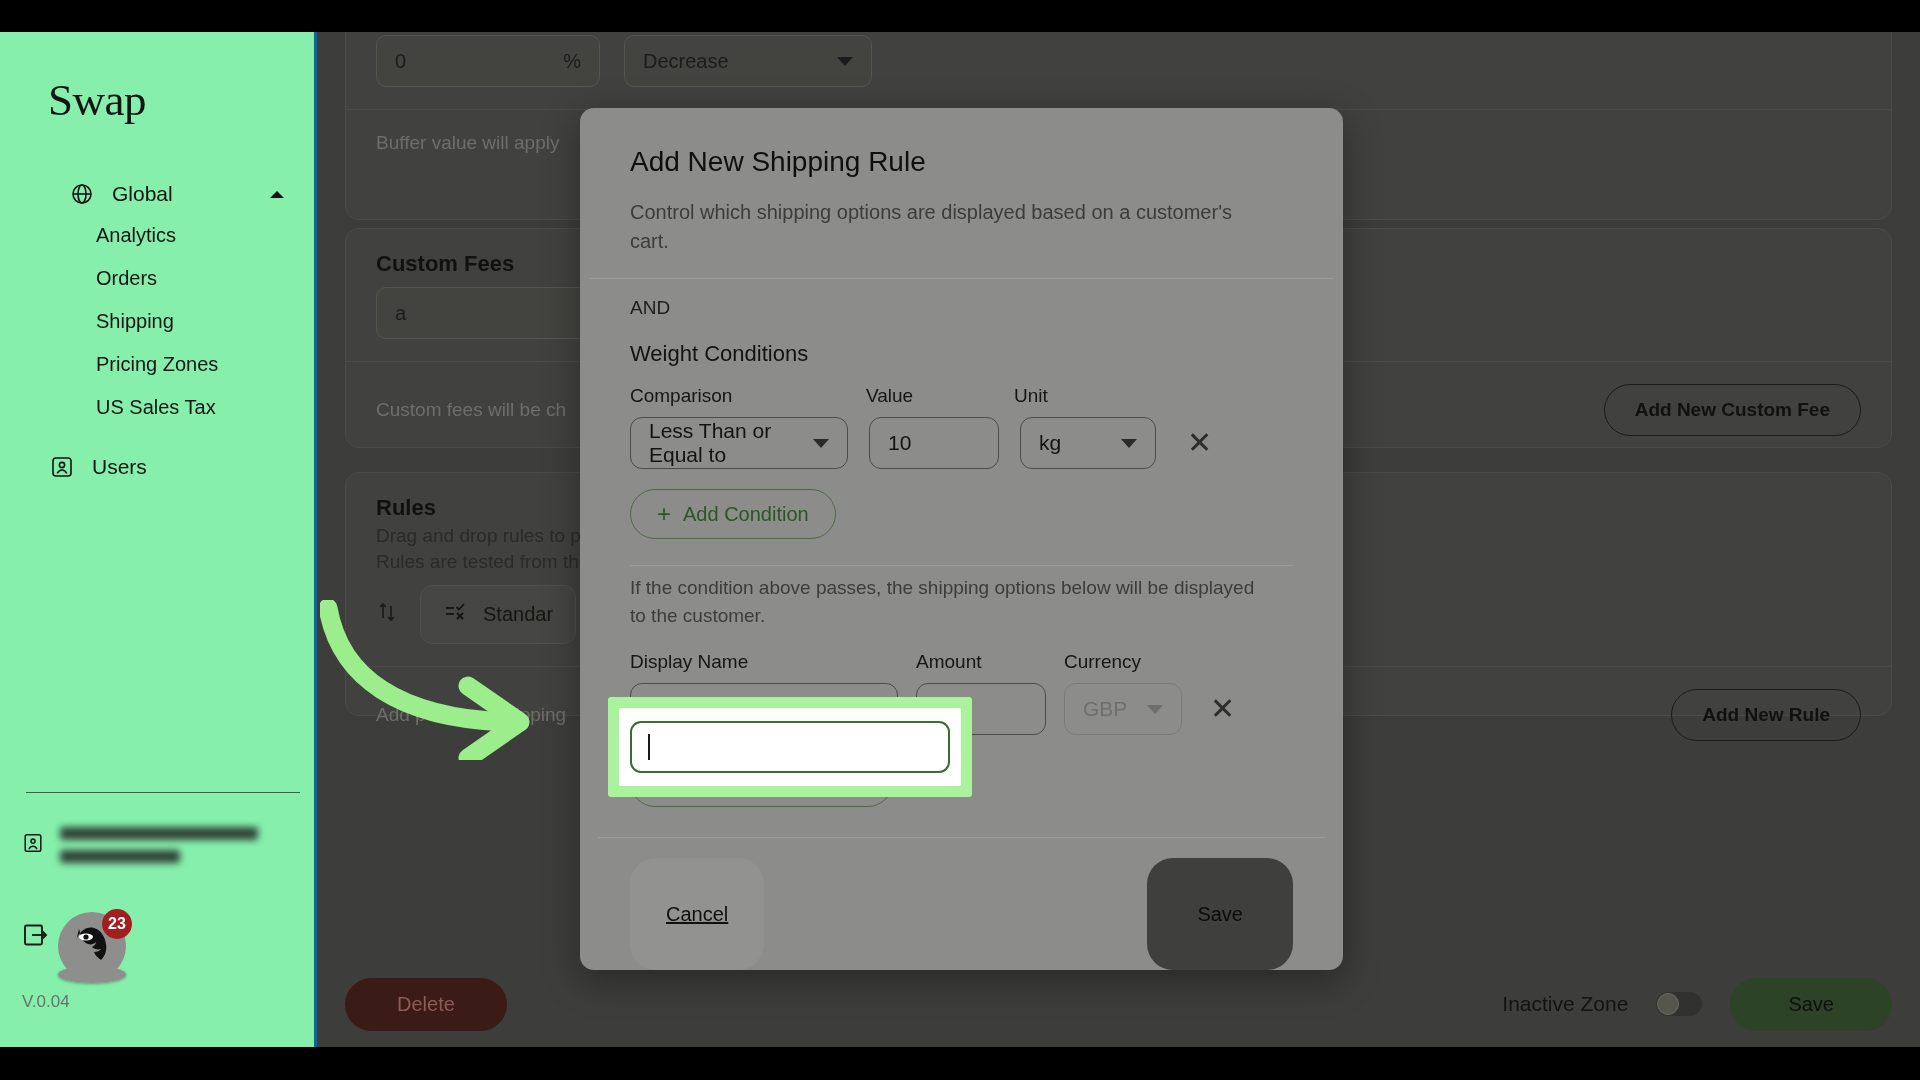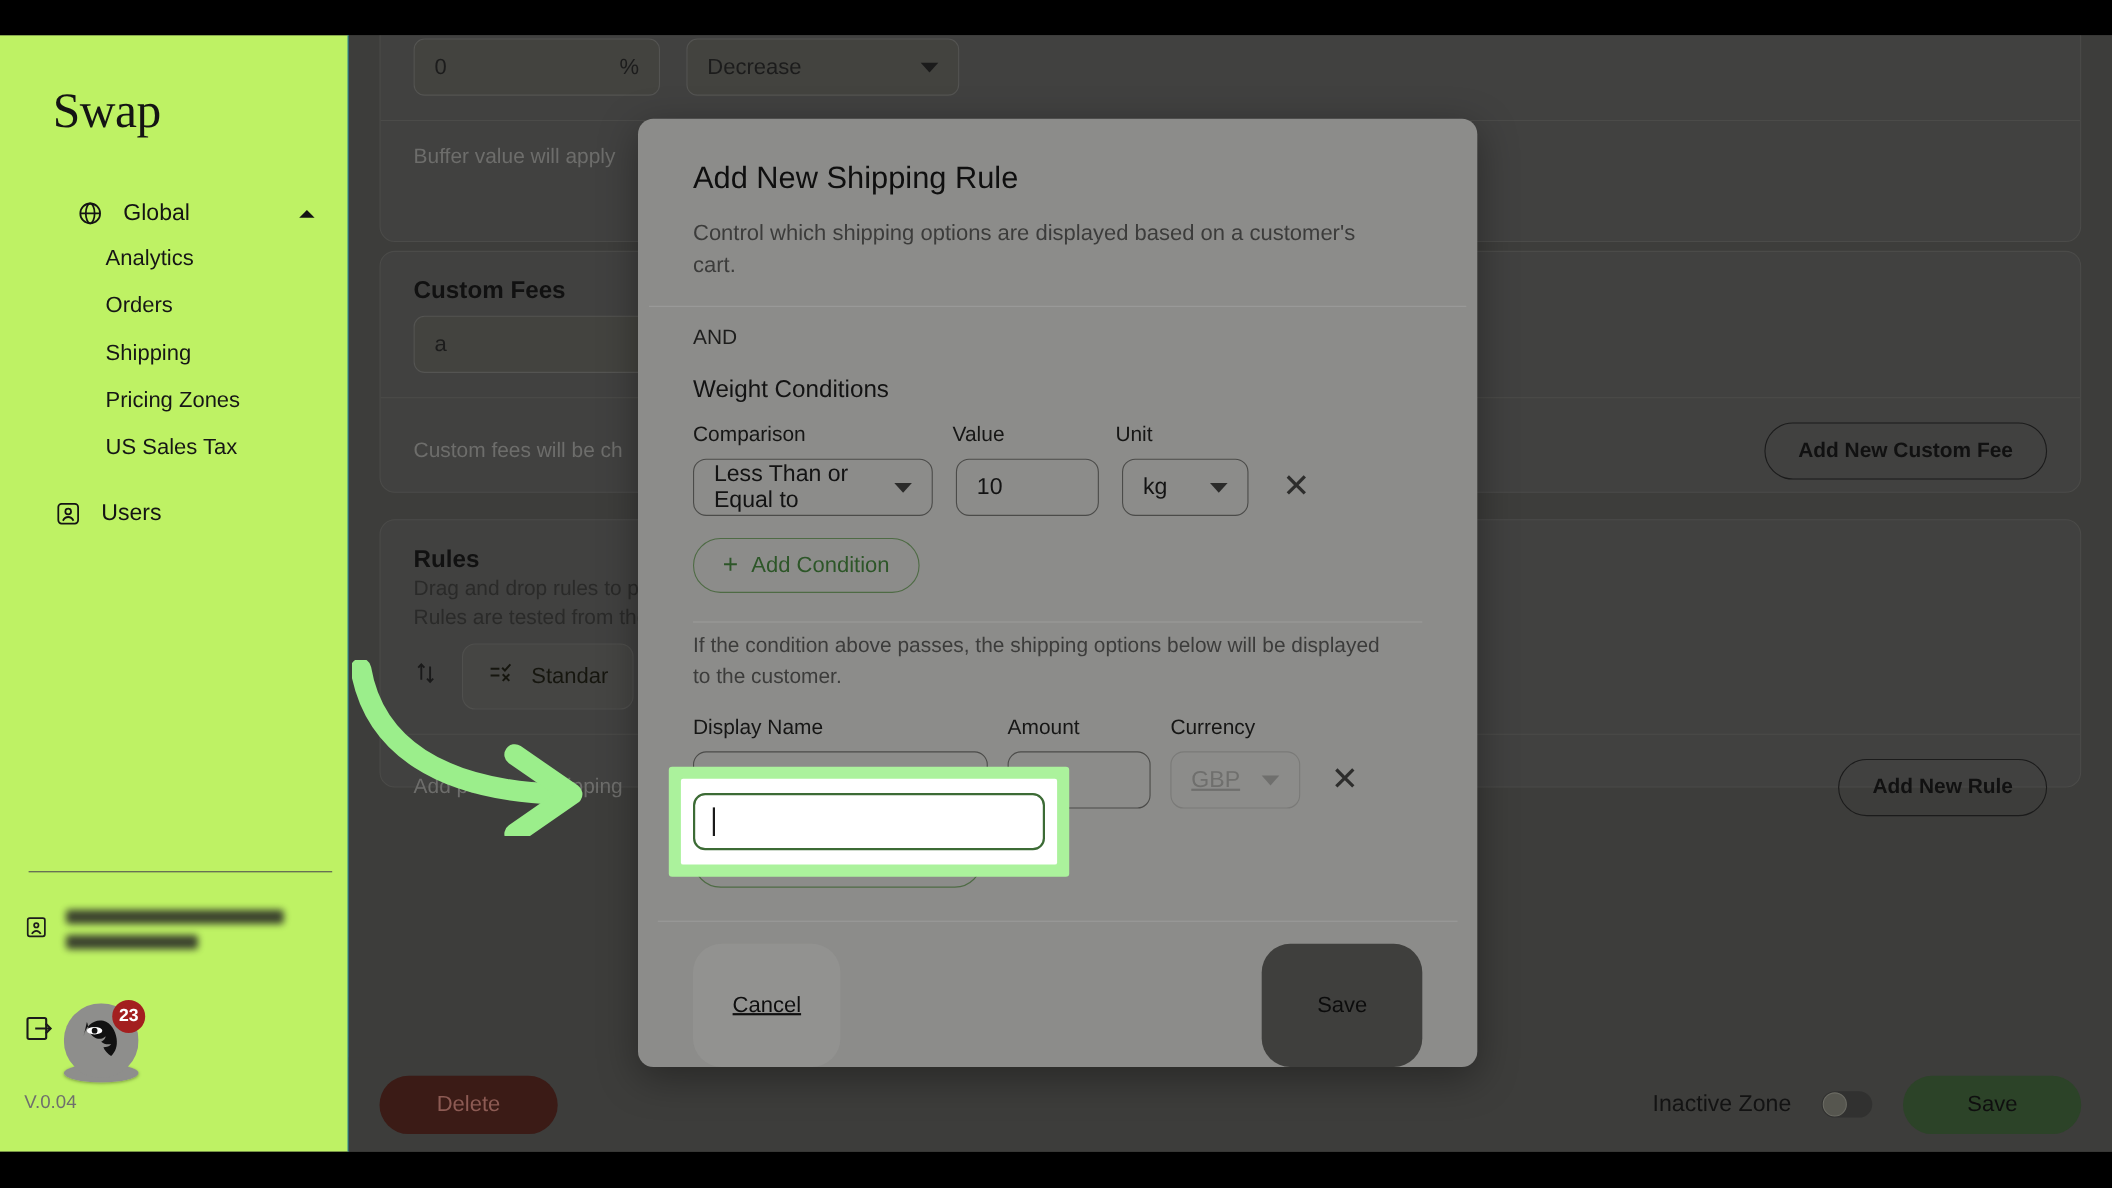--- a/index.html
+++ b/index.html
@@ -19,22 +19,22 @@
     position: absolute;
     left: 0; top: 32px;
     width: 1920px; height: 1015px;
     background: #3d3d3b;
     display: flex;
     overflow: hidden;
   }
   
   .sidebar {
     width: 317px; height: 100%;
-    background: #bef264;
-    border-right: 1px solid #0369a1;
+    background: #86efac;
+    border-right: 3px solid #0369a1;
     position: relative;
     flex: 0 0 317px;
     padding: 0 0 0 0;
   }
   .brand {
     font-family: "Liberation Serif", serif;
     font-size: 45px;
     color: #141414;
     letter-spacing: -0.5px;
     padding: 42px 0 0 48px;
@@ -240,21 +240,21 @@
   .field-label { font-size: 19px; color: #161615; }
   .m-field {
     border: 1px solid #4b4b49;
     border-radius: 12px;
     height: 52px;
     display: flex; align-items: center;
     padding: 0 18px;
     font-size: 21px; color: #131313;
     background: transparent;
   }
-  .m-field.disabled { border-color: #7a7a78; color: #6f6f6d; text-decoration: underline; }
+  .m-field.disabled { border-color: #7a7a78; color: #6f6f6d; }
   .m-caret {
     width: 0; height: 0; margin-left: auto;
     border-left: 8px solid transparent;
     border-right: 8px solid transparent;
     border-top: 9px solid #2b2b2a;
   }
   .m-caret.dim { border-top-color: #6f6f6d; }
   .x-btn {
     font-size: 30px; color: #2d2d2c; cursor: pointer;
     line-height: 1; user-select: none;
@@ -497,21 +497,21 @@
       </div>
 
       <div style="display:flex; gap:21px; align-items:center; margin-top:10px;">
         <div class="m-field" style="width:218px;">
           <span>Less Than or Equal to</span>
           <span class="m-caret"></span>
         </div>
         <div class="m-field" style="width:130px;">
           <span>10</span>
         </div>
-        <div class="m-field" style="width:115px;">
+        <div class="m-field" style="width:136px;">
           <span>kg</span>
           <span class="m-caret"></span>
         </div>
         <span class="x-btn" style="margin-left:10px;">✕</span>
       </div>
 
       <button class="ghost-green" style="margin-top:20px;">
         <span class="plus">+</span>
         <span>Add Condition</span>
       </button>

